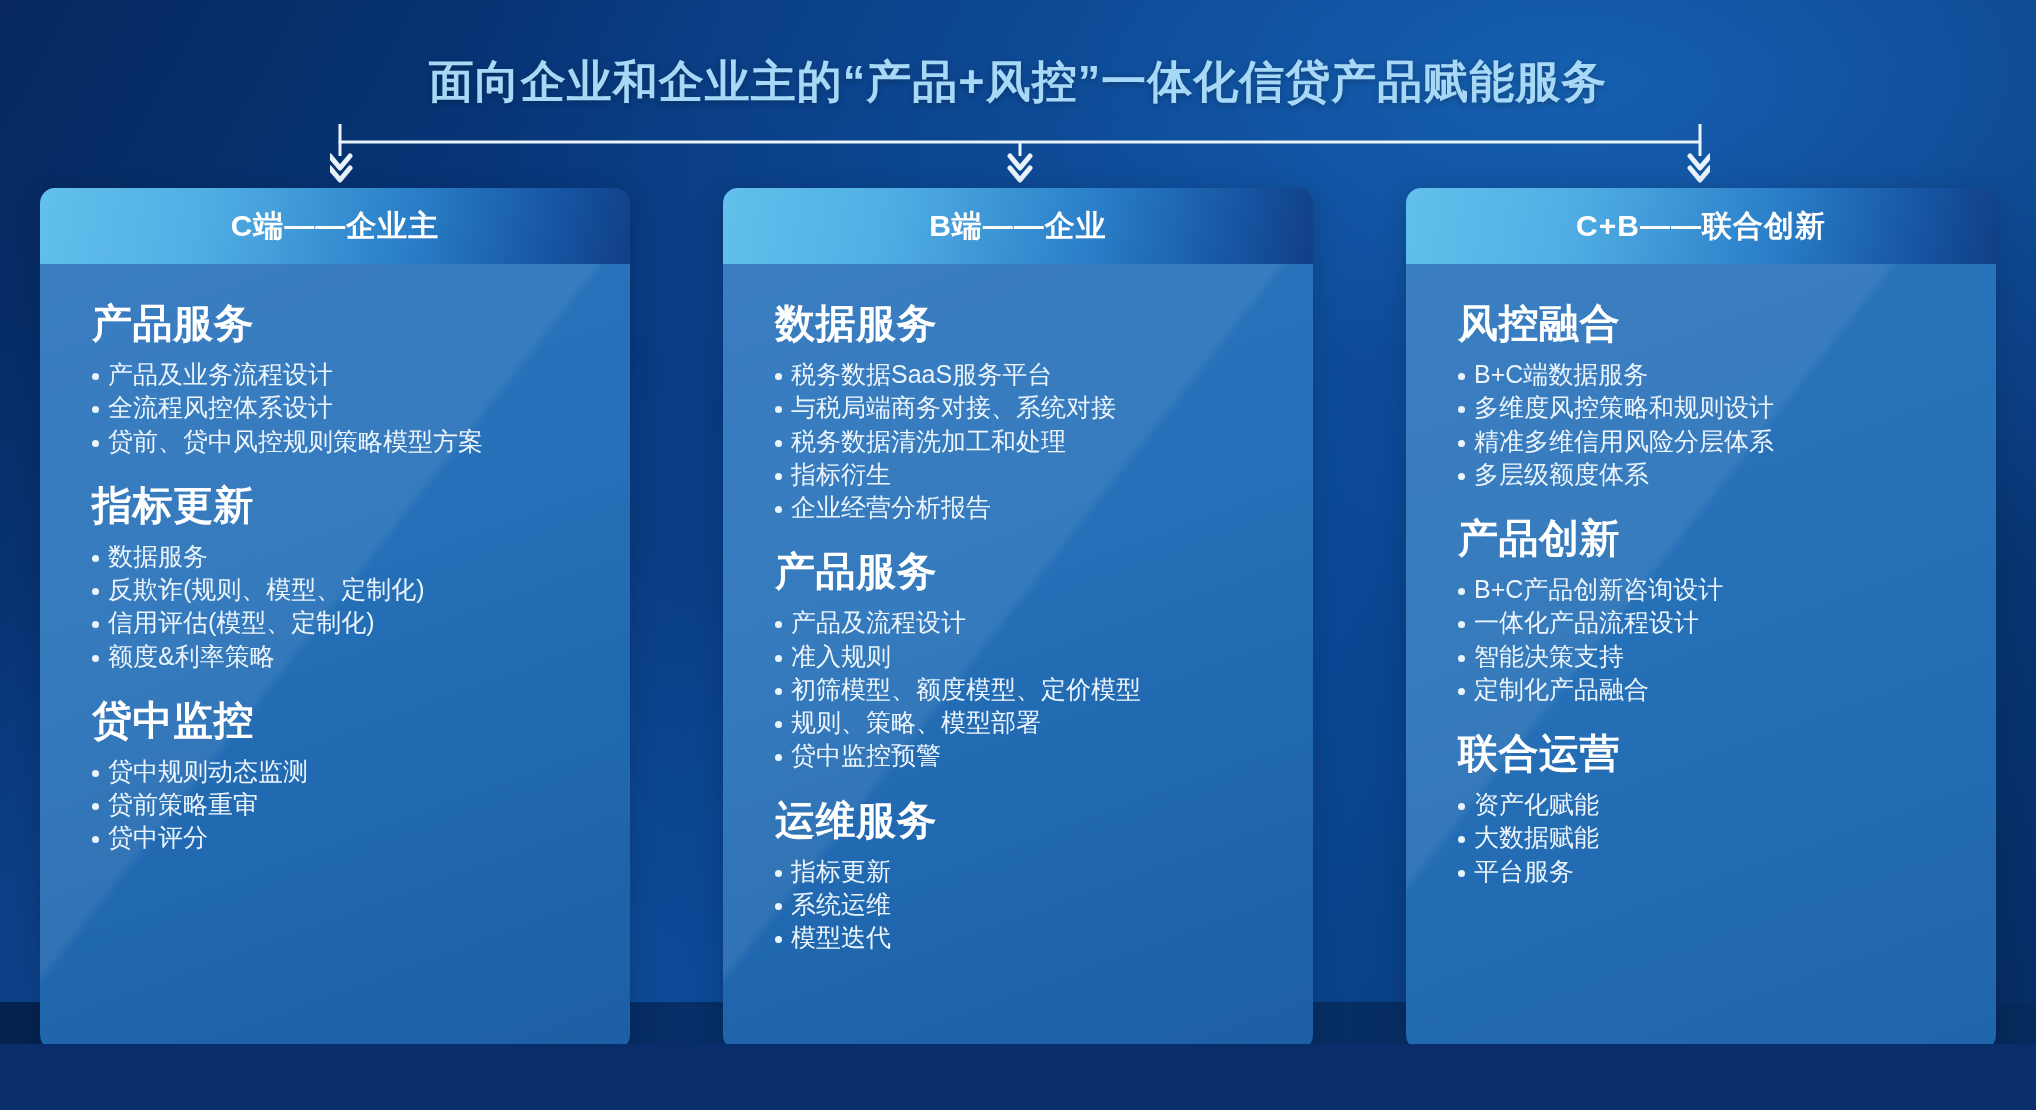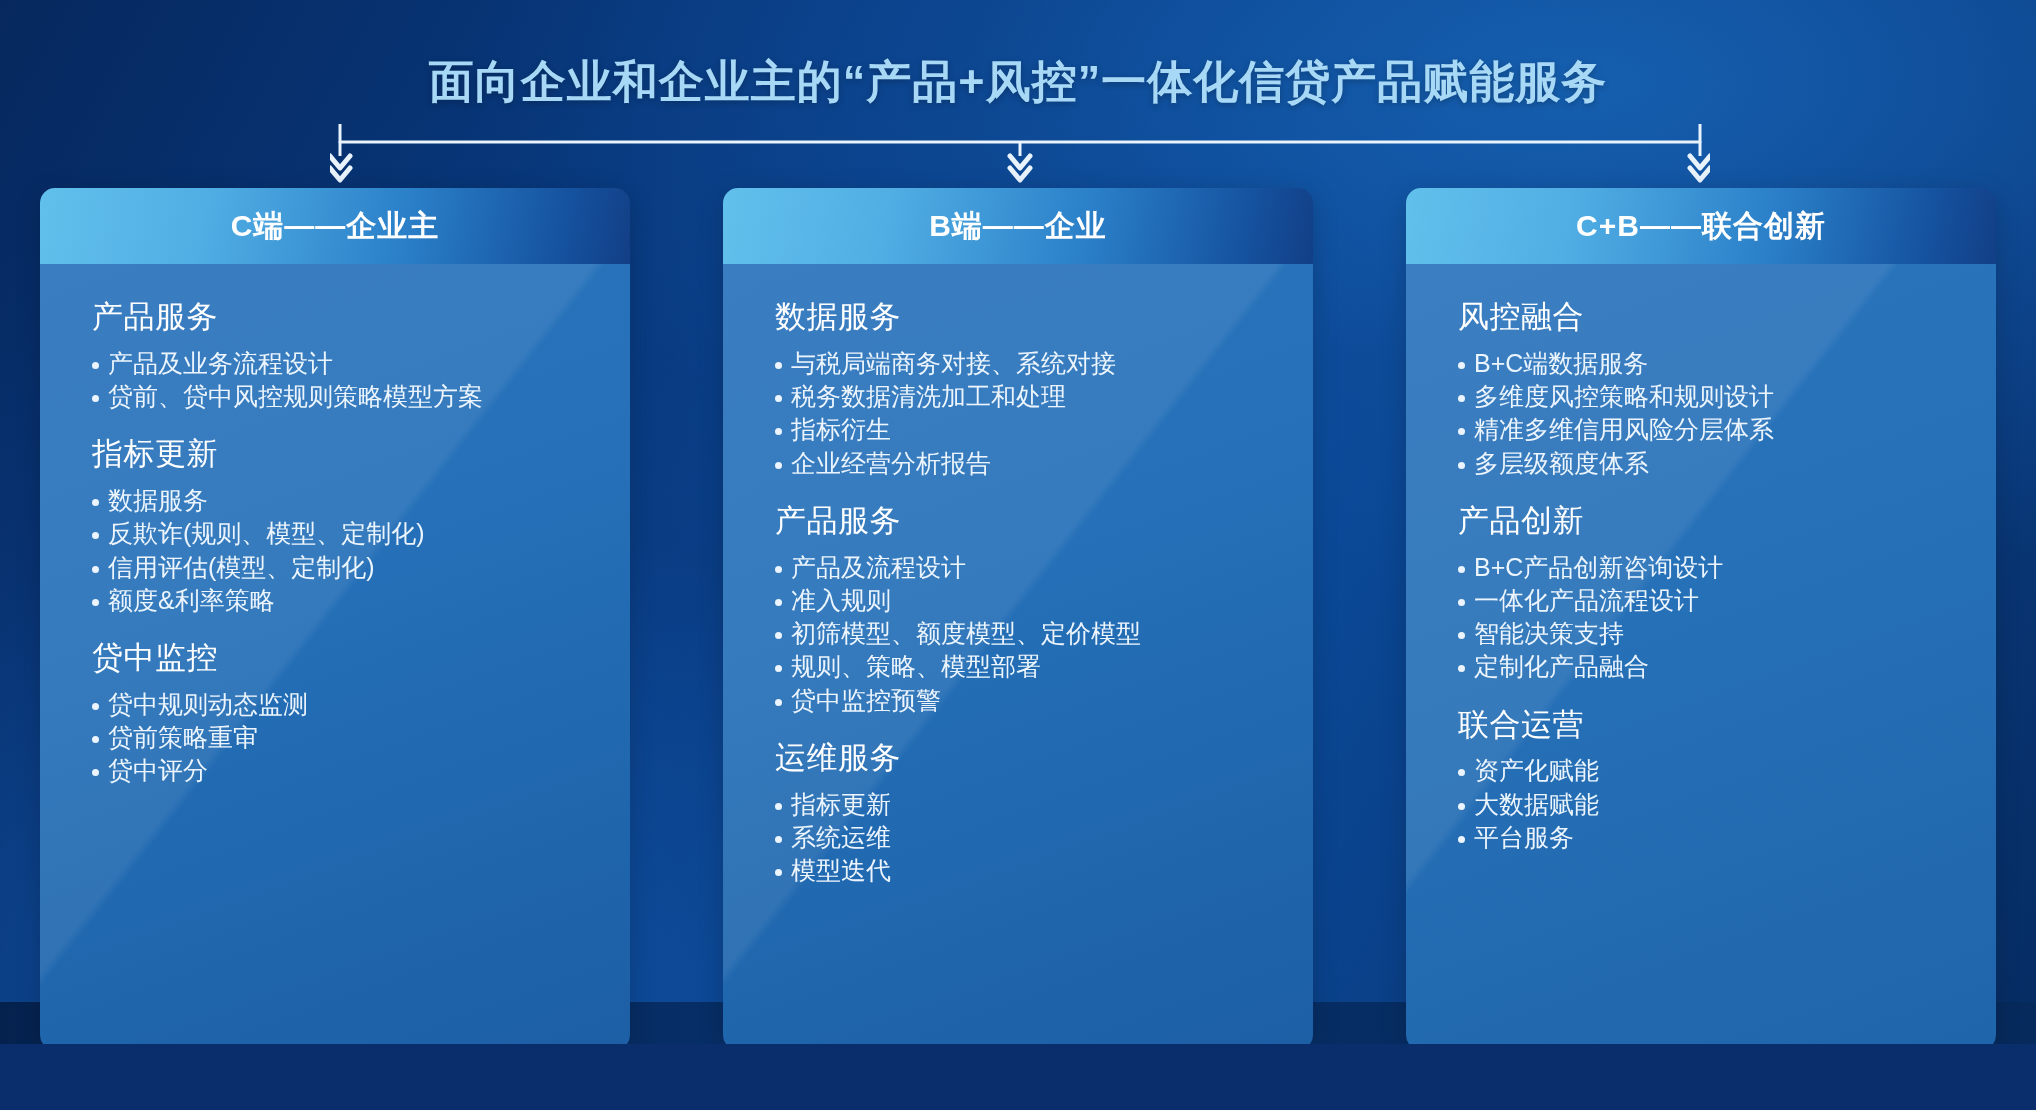--- a/index.html
+++ b/index.html
@@ -98,22 +98,22 @@
   }
   .card.c3 .card-body {
     background:
       linear-gradient(128deg, rgba(255,255,255,0.075) 0%, rgba(255,255,255,0.075) 40%, rgba(255,255,255,0.0) 41%, rgba(255,255,255,0.0) 100%),
       linear-gradient(160deg, #2b75bd 0%, #2670b7 45%, #1f65ab 100%);
   }
   .section { margin-bottom: 6px; }
   .section + .section { margin-top: 22px; }
   .sec-title {
     color: #ffffff;
-    font-size: 31px;
-    font-weight: normal;
+    font-size: 40px;
+    font-weight: bold;
     line-height: 1.25;
     margin-bottom: 10px;
     letter-spacing: 0.5px;
   }
   ul.bullets {
     list-style: none;
     margin: 0;
     padding: 0;
   }
   ul.bullets li {
@@ -172,20 +172,21 @@
     <div class="card c1">
       <div class="card-head">
         <span class="card-head-title">C端——企业主</span>
       </div>
       <div class="card-body">
 
         <div class="section">
           <div class="sec-title">产品服务</div>
           <ul class="bullets">
             <li>产品及业务流程设计</li>
+            <li>全流程风控体系设计</li>
             <li>贷前、贷中风控规则策略模型方案</li>
           </ul>
         </div>
 
         <div class="section">
           <div class="sec-title">指标更新</div>
           <ul class="bullets">
             <li>数据服务</li>
             <li>反欺诈(规则、模型、定制化)</li>
             <li>信用评估(模型、定制化)</li>
@@ -207,20 +208,21 @@
 
     <div class="card c2">
       <div class="card-head">
         <span class="card-head-title">B端——企业</span>
       </div>
       <div class="card-body">
 
         <div class="section">
           <div class="sec-title">数据服务</div>
           <ul class="bullets">
+            <li>税务数据SaaS服务平台</li>
             <li>与税局端商务对接、系统对接</li>
             <li>税务数据清洗加工和处理</li>
             <li>指标衍生</li>
             <li>企业经营分析报告</li>
           </ul>
         </div>
 
         <div class="section">
           <div class="sec-title">产品服务</div>
           <ul class="bullets">

